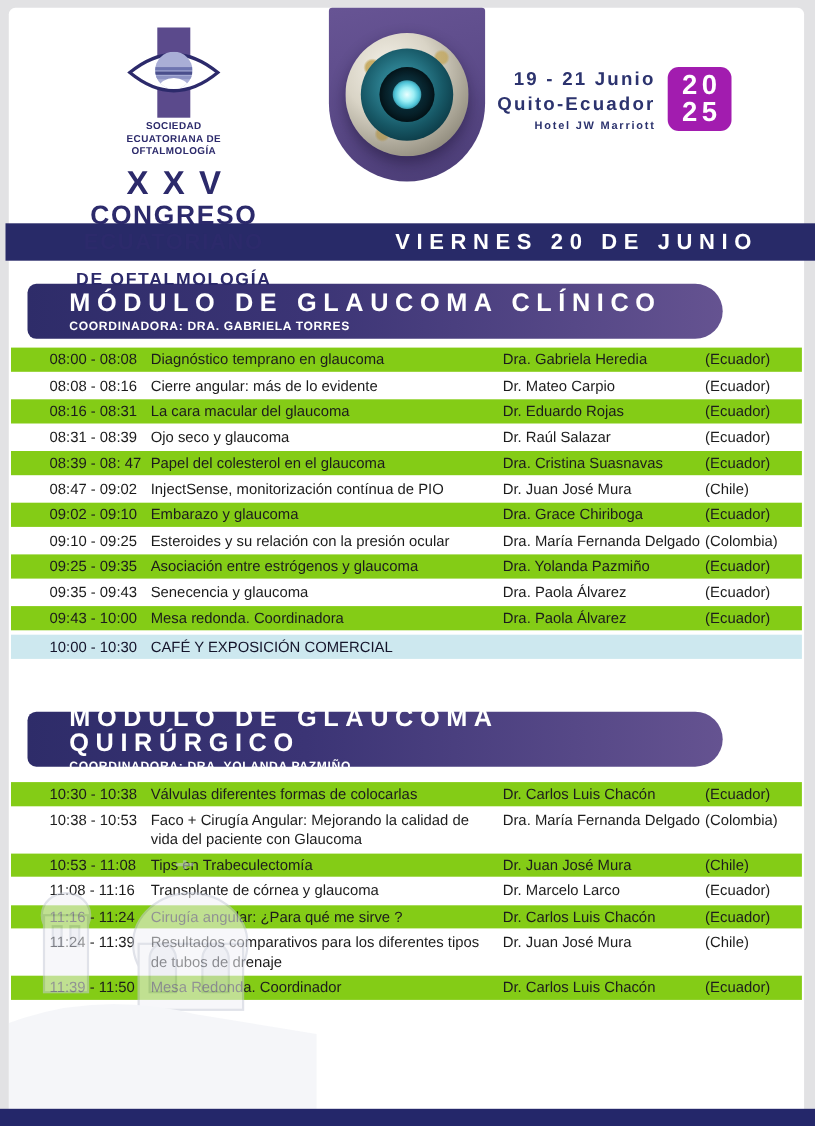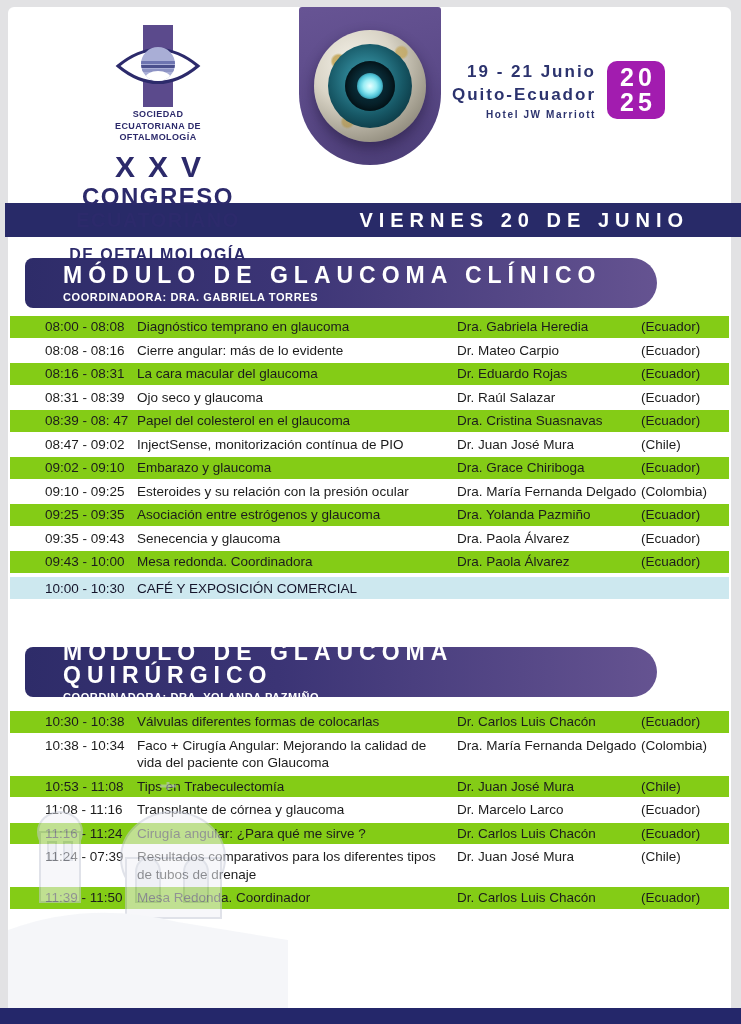--- a/index.html
+++ b/index.html
@@ -267,21 +267,21 @@
   </div>
 
   <div class="rows rows-2">
       <div class="row alt">
         <span class="cell-time">10:30 - 10:38</span>
         <span class="cell-title">Válvulas diferentes formas de colocarlas</span>
         <span class="cell-speaker">Dr. Carlos Luis Chacón</span>
         <span class="cell-country">(Ecuador)</span>
       </div>
       <div class="row">
-        <span class="cell-time">10:38 - 10:34</span>
+        <span class="cell-time">10:38 - 10:53</span>
         <span class="cell-title">Faco + Cirugía Angular: Mejorando la calidad de vida del paciente con Glaucoma</span>
         <span class="cell-speaker">Dra. María Fernanda Delgado</span>
         <span class="cell-country">(Colombia)</span>
       </div>
       <div class="row alt">
         <span class="cell-time">10:53 - 11:08</span>
         <span class="cell-title">Tips en Trabeculectomía</span>
         <span class="cell-speaker">Dr. Juan José Mura</span>
         <span class="cell-country">(Chile)</span>
       </div>
@@ -291,21 +291,21 @@
         <span class="cell-speaker">Dr. Marcelo Larco</span>
         <span class="cell-country">(Ecuador)</span>
       </div>
       <div class="row alt">
         <span class="cell-time">11:16 - 11:24</span>
         <span class="cell-title">Cirugía angular: ¿Para qué me sirve ?</span>
         <span class="cell-speaker">Dr. Carlos Luis Chacón</span>
         <span class="cell-country">(Ecuador)</span>
       </div>
       <div class="row">
-        <span class="cell-time">11:24 - 07:39</span>
+        <span class="cell-time">11:24 - 11:39</span>
         <span class="cell-title">Resultados comparativos  para los diferentes tipos de tubos de drenaje</span>
         <span class="cell-speaker">Dr. Juan José Mura</span>
         <span class="cell-country">(Chile)</span>
       </div>
       <div class="row alt">
         <span class="cell-time">11:39 - 11:50</span>
         <span class="cell-title">Mesa Redonda. Coordinador</span>
         <span class="cell-speaker">Dr. Carlos Luis Chacón</span>
         <span class="cell-country">(Ecuador)</span>
       </div>

